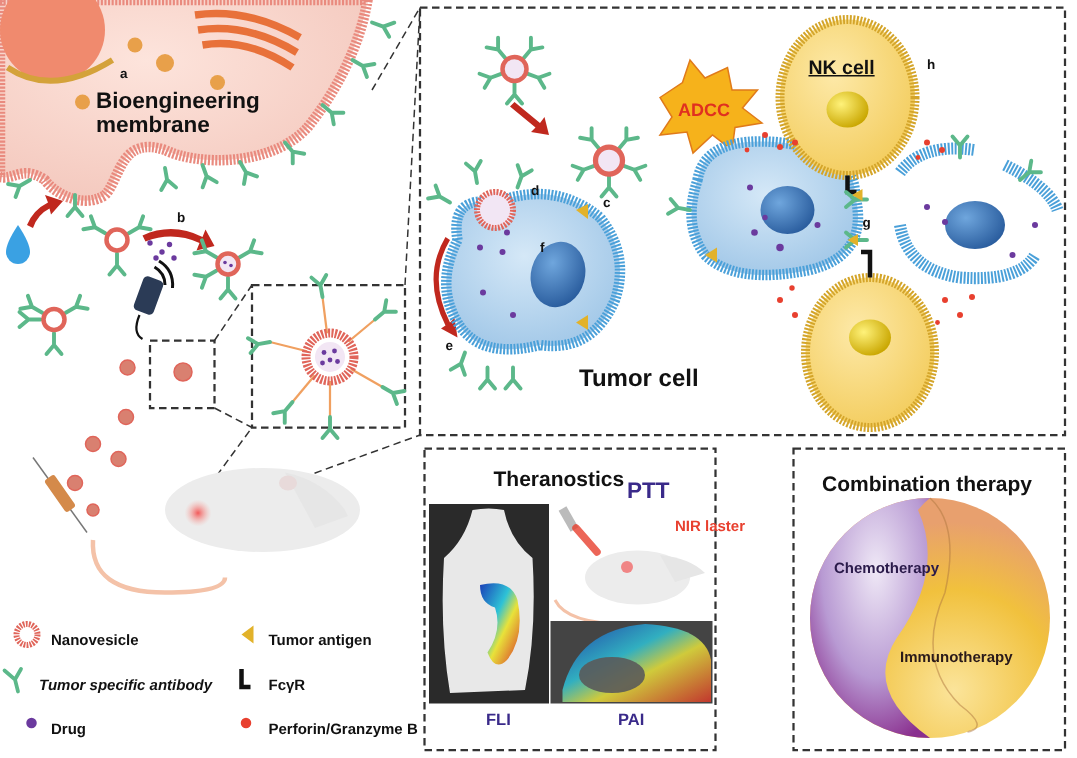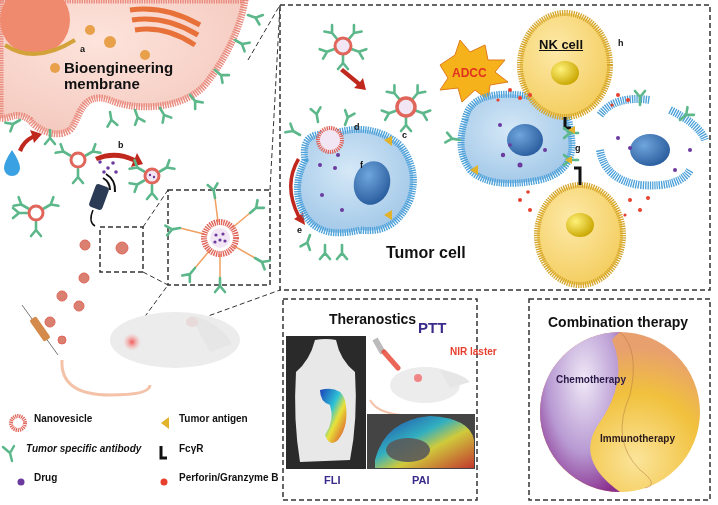--- a/index.html
+++ b/index.html
@@ -1,20 +1,20 @@
 <!DOCTYPE html>
 <html><head>
 <meta charset="utf-8">
 <style>
   html,body{margin:0;padding:0;background:#fff;}
   body{width:718px;height:505px;position:relative;overflow:hidden;font-family:"Liberation Sans",sans-serif;}
   svg.main{position:absolute;left:0;top:0;}
   .lbl{position:absolute;font-weight:bold;color:#111;white-space:nowrap;font-family:"Liberation Sans",sans-serif;}
   .small{font-size:9px;}
-  .legend-row{position:absolute;font-size:10px;font-weight:bold;color:#111;display:flex;align-items:flex-start;gap:6px;}
+  .legend-row{position:absolute;font-size:10px;font-weight:bold;color:#111;display:flex;align-items:flex-end;gap:6px;}
 </style>
 </head>
 <body>
 
 <svg class="main" width="718" height="505" viewBox="0 0 718 505">
   <defs>
     <radialGradient id="cellPink" cx="40%" cy="30%" r="80%">
       <stop offset="0" stop-color="#fde4dc"></stop>
         <stop offset="1" stop-color="#f3c6bb"></stop>
     </radialGradient>

